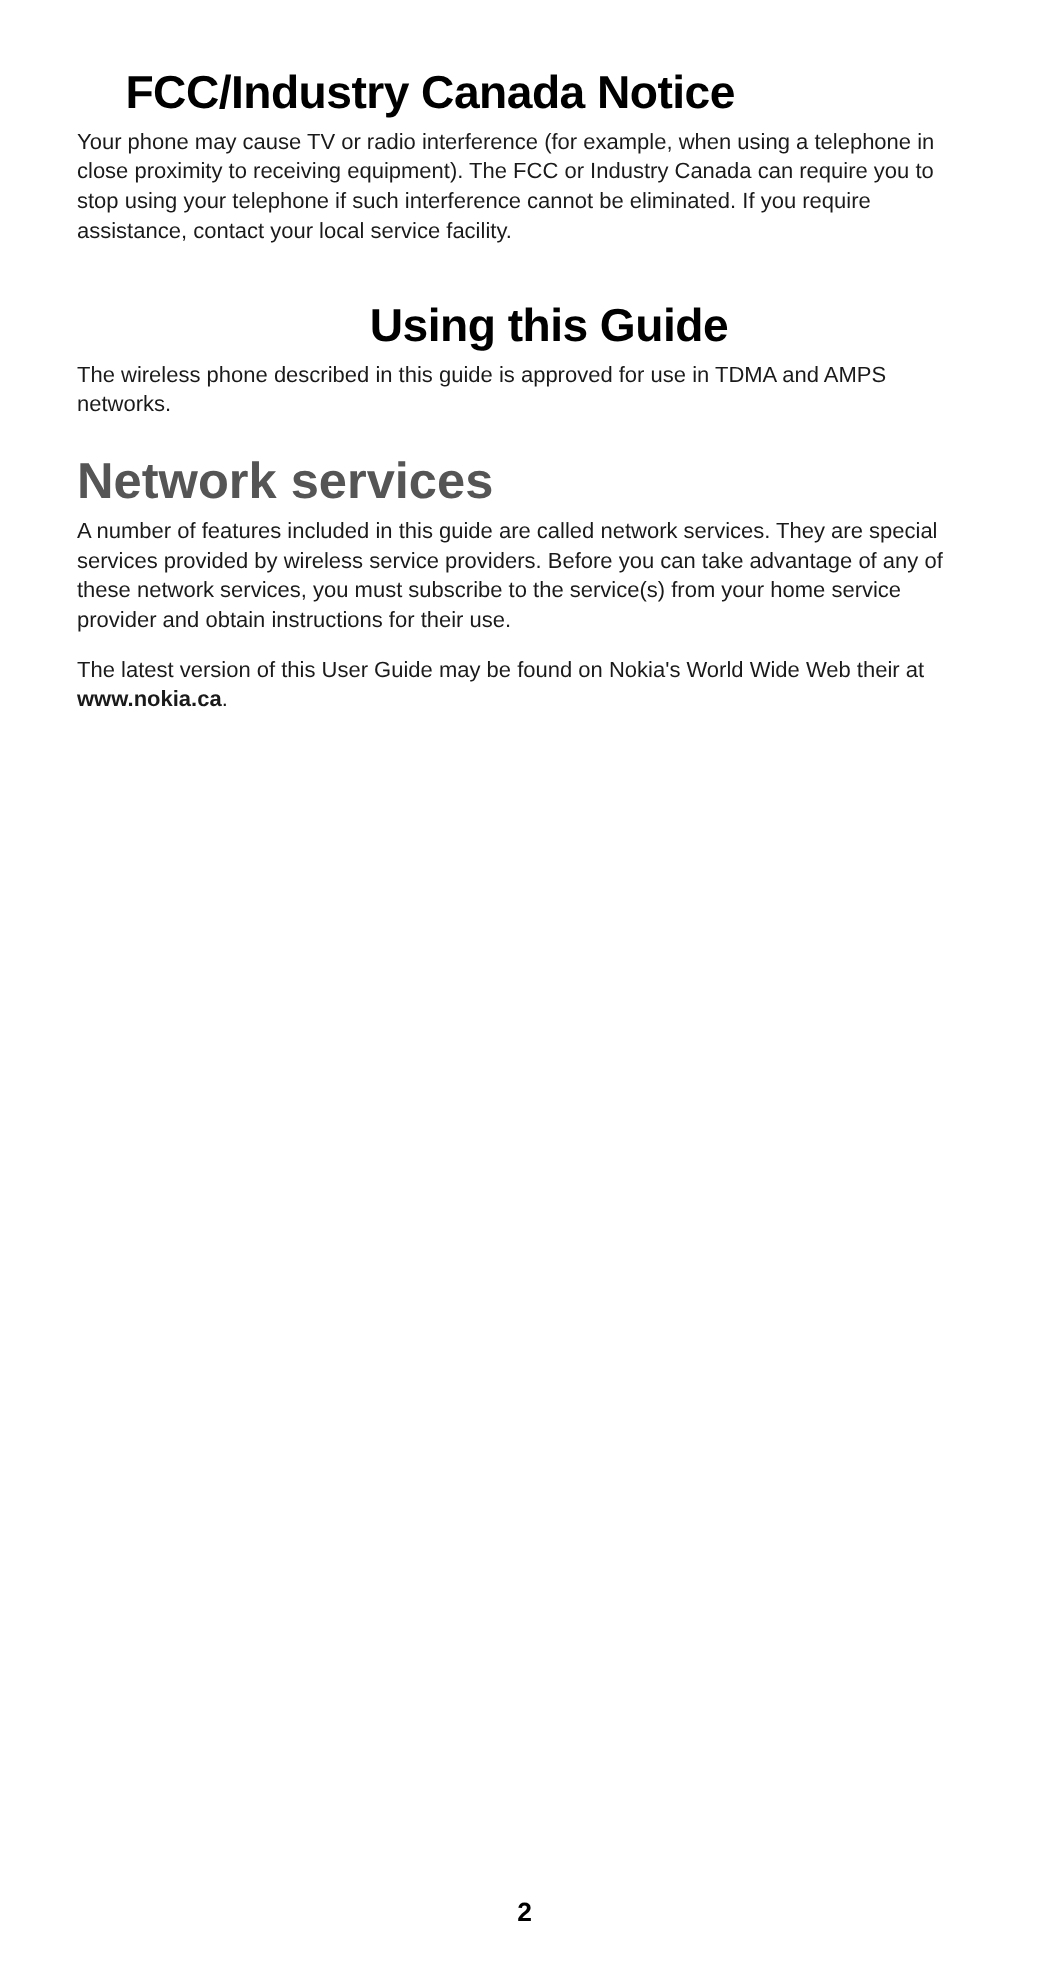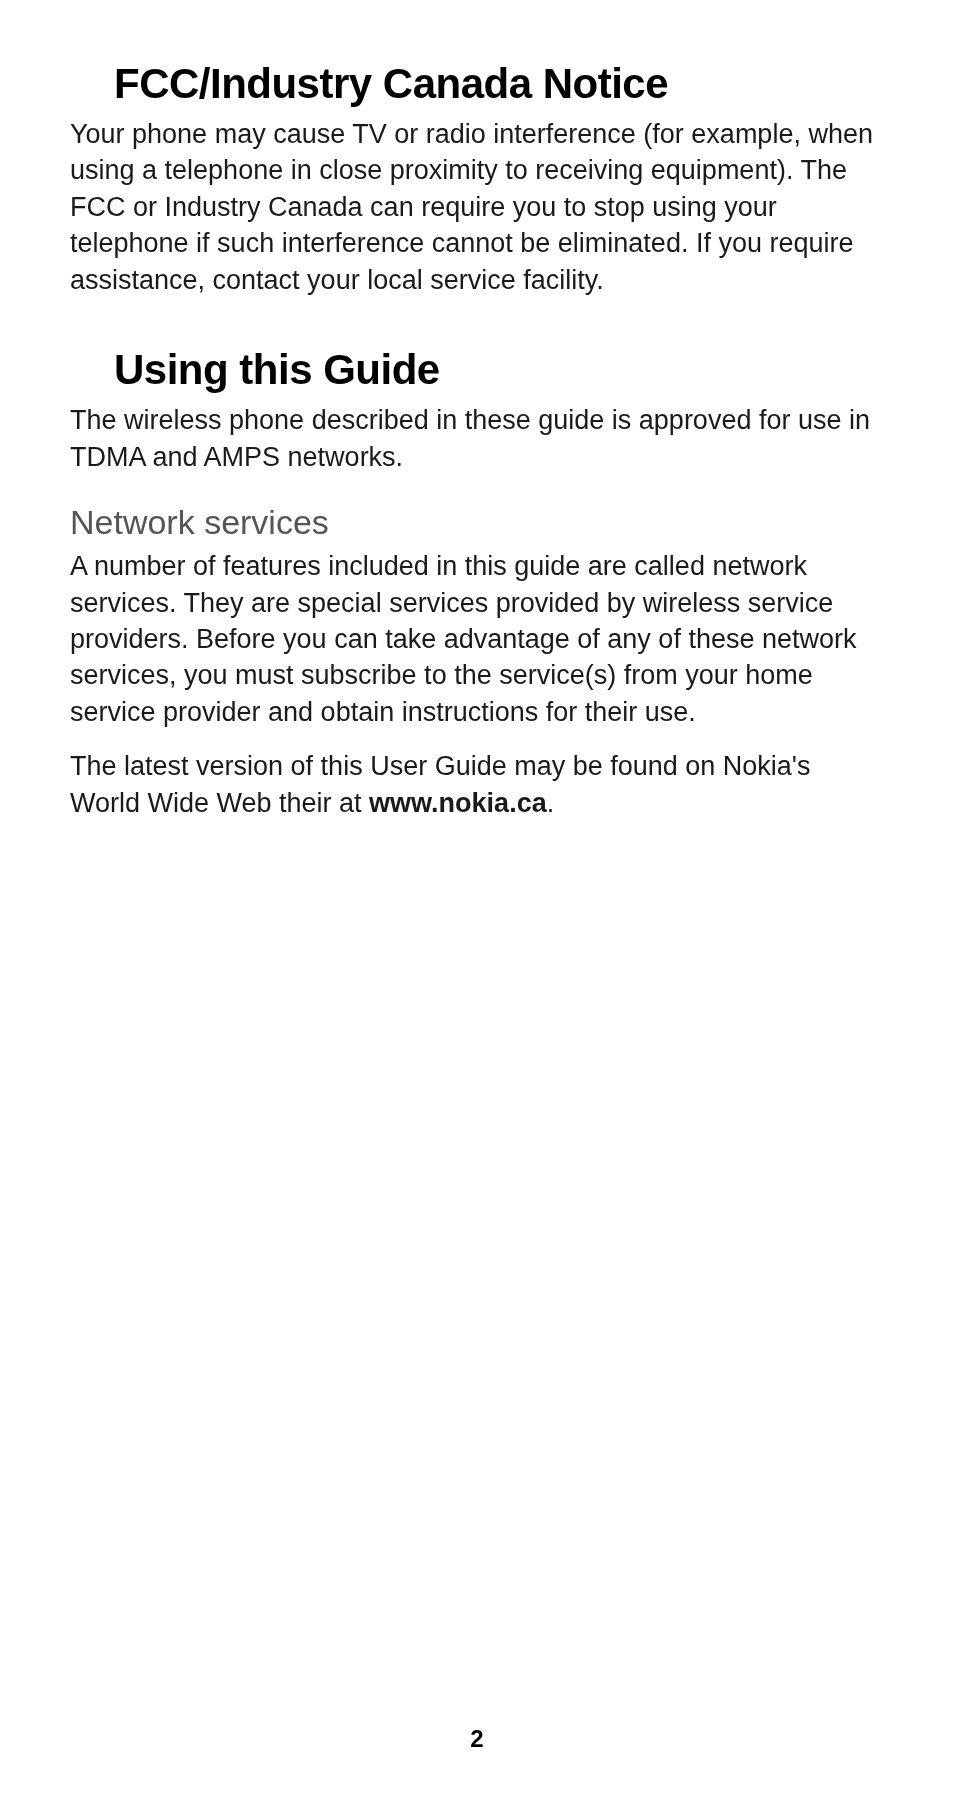--- a/index.html
+++ b/index.html
@@ -20,34 +20,35 @@
       width: 100%;
     }
     h1 {
       font-size: 42px;
       font-weight: bold;
       margin-bottom: 8px;
       letter-spacing: -0.5px;
       margin-left: 44px;
     }
     h2 {
-      font-size: 34px;
-      font-weight: normal;
+      font-size: 46px;
+      font-weight: bold;
       color: #555555;
       margin-top: 28px;
       margin-bottom: 6px;
     }
     p {
-      font-size: 27px;
+      font-size: 20px;
       line-height: 1.35;
       margin-bottom: 18px;
       color: #1a1a1a;
     }
     .section-gap {
       margin-top: 48px;
+      text-align: center;
     }
     .bold-inline {
       font-weight: bold;
     }
     .page-number {
       position: absolute;
       bottom: 50px;
       left: 0;
       width: 100%;
       text-align: center;
@@ -57,21 +58,21 @@
   </style>
 </head>
 <body>
 
 <div class="content">
 
   <h1>FCC/Industry Canada Notice</h1>
   <p>Your phone may cause TV or radio interference (for example, when using a telephone in close proximity to receiving equipment). The FCC or Industry Canada can require you to stop using your telephone if such interference cannot be eliminated. If you require assistance, contact your local service facility.</p>
 
   <h1 class="section-gap">Using this Guide</h1>
-  <p>The wireless phone described in these guide is approved for use in TDMA and AMPS networks.</p>
+  <p>The wireless phone described in this guide is approved for use in TDMA and AMPS networks.</p>
 
   <h2>Network services</h2>
   <p>A number of features included in this guide are called network services. They are special services provided by wireless service providers. Before you can take advantage of any of these network services, you must subscribe to the service(s) from your home service provider and obtain instructions for their use.</p>
 
   <p>
     <span>The latest version of this User Guide may be found on Nokia's World Wide Web their at </span><span class="bold-inline">www.nokia.ca</span><span>.</span>
   </p>
 
 </div>
 

